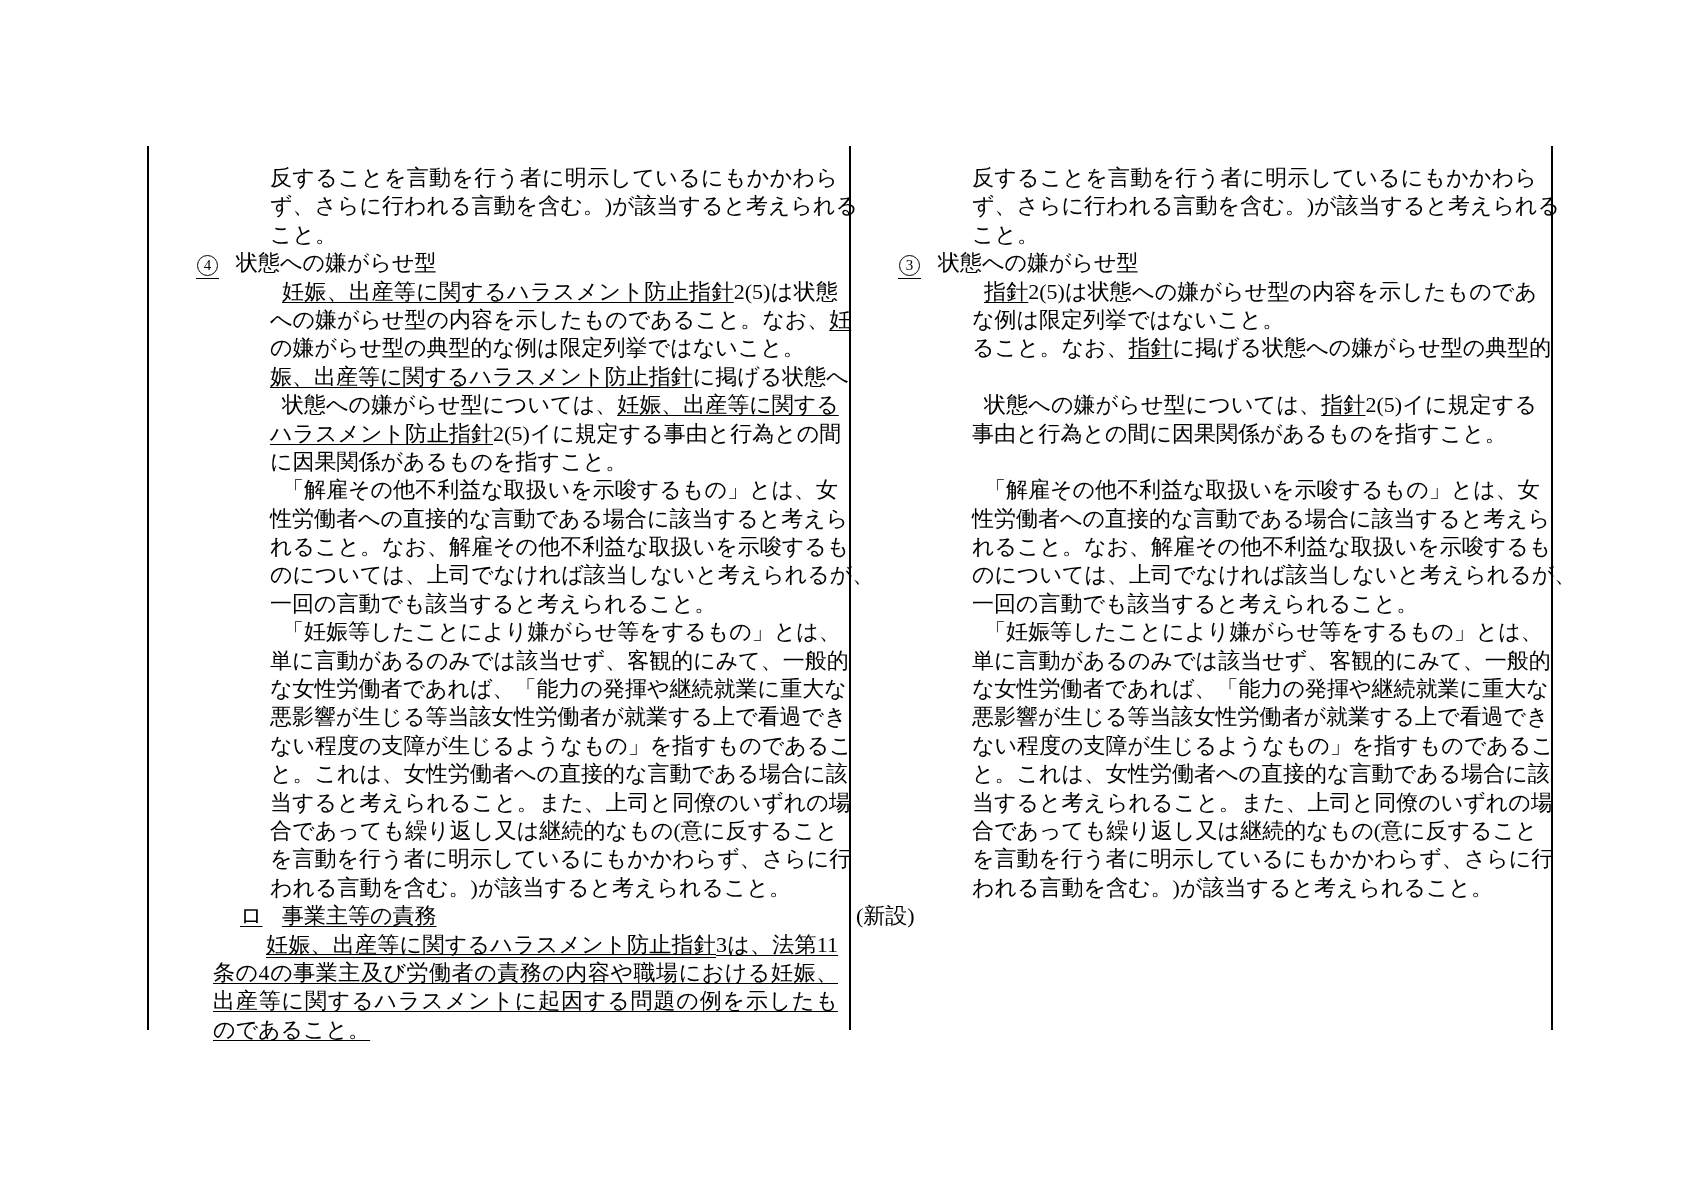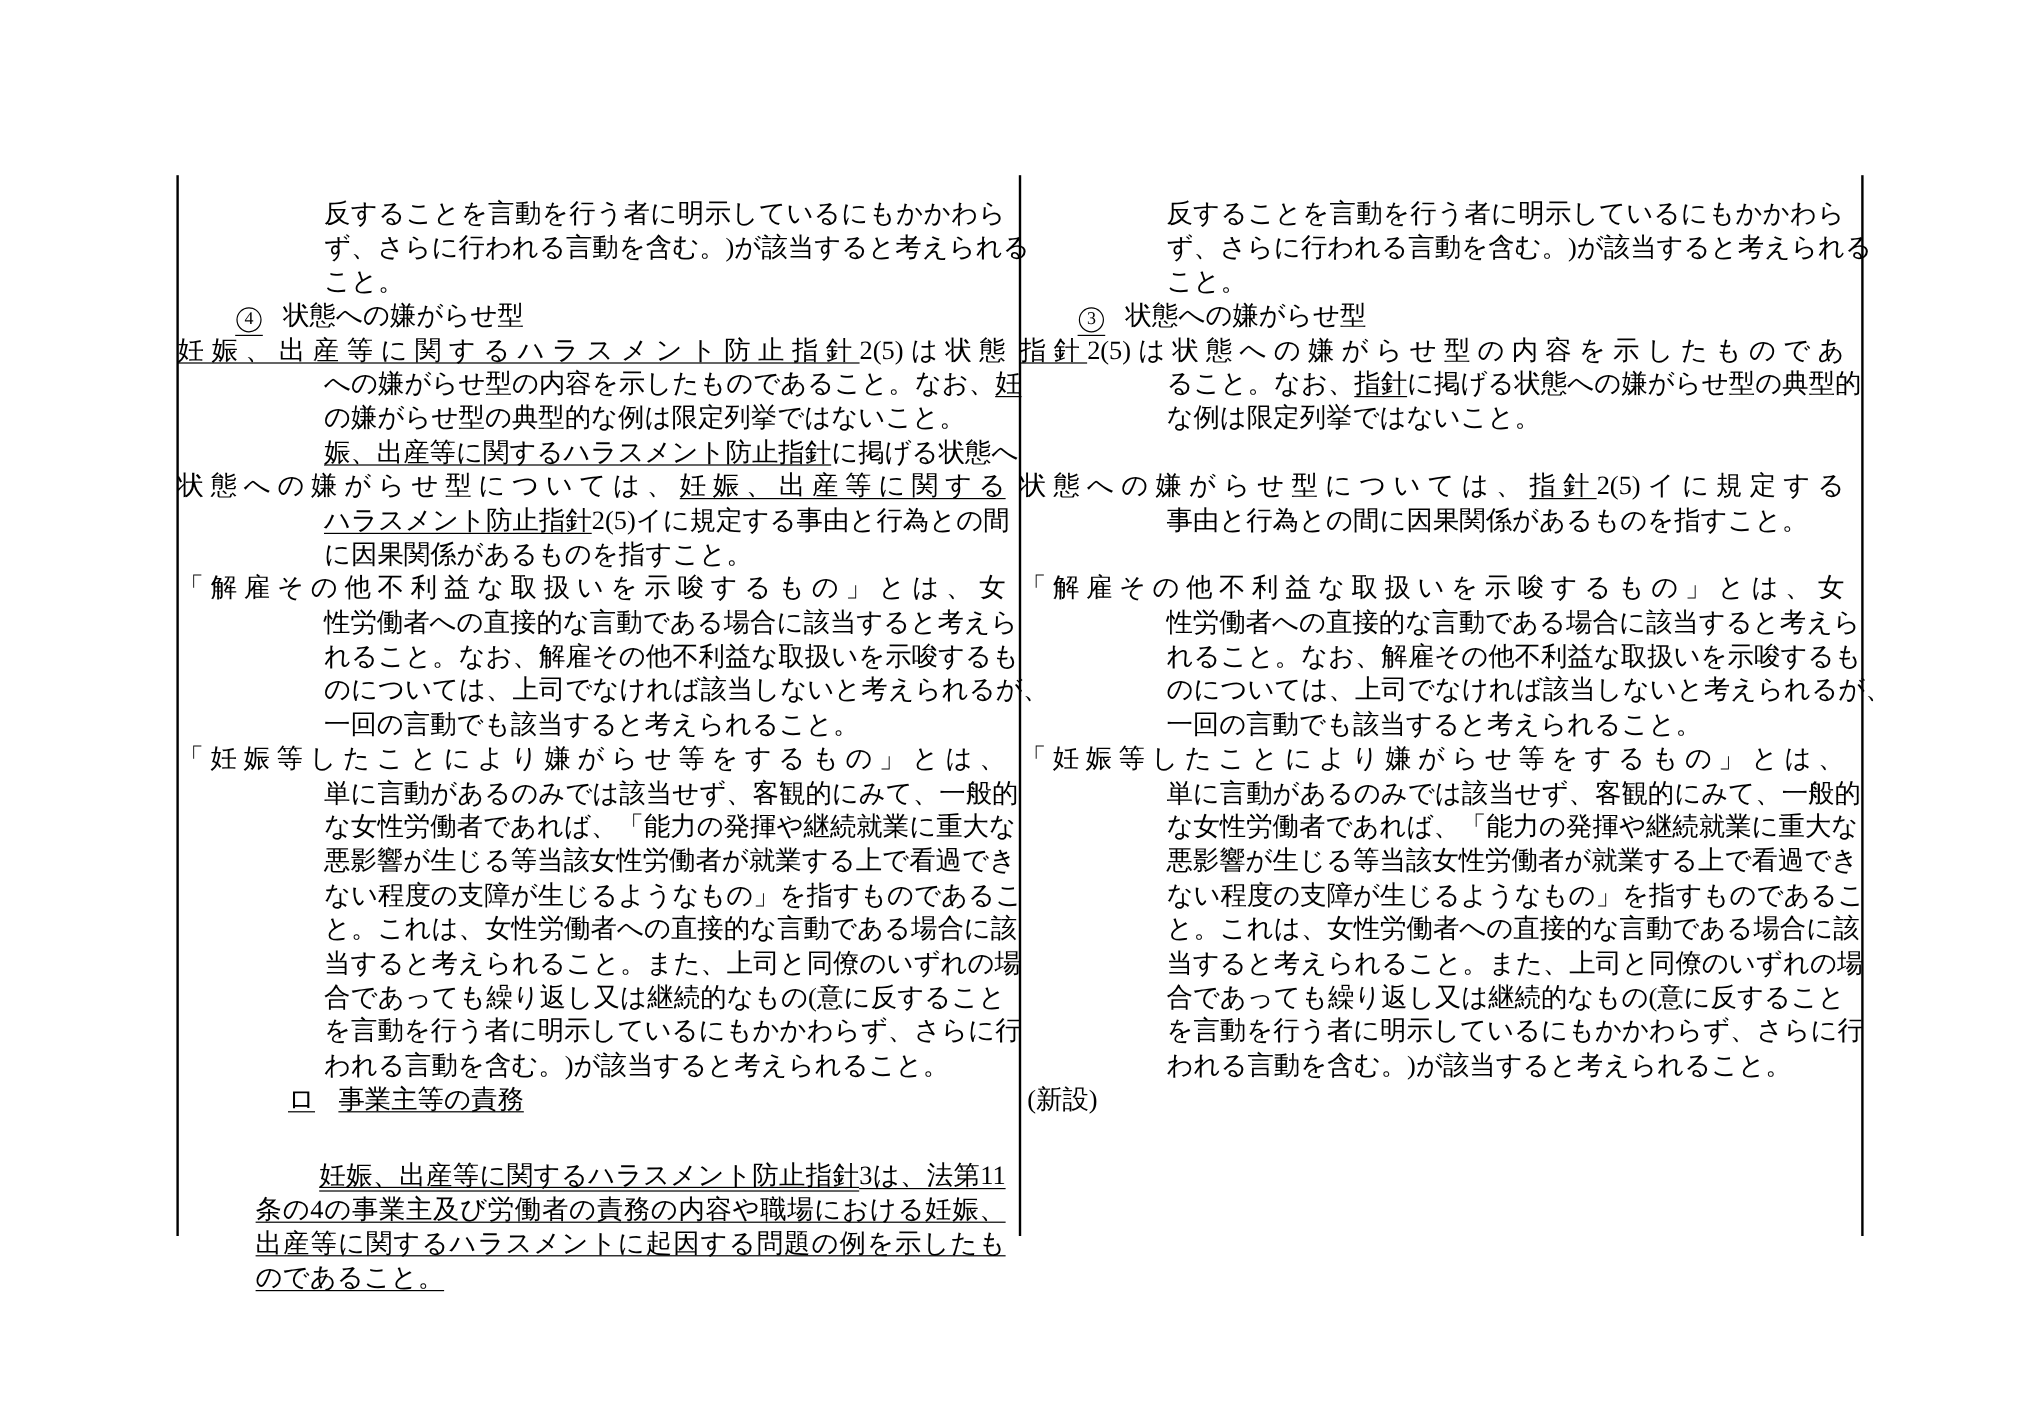--- a/index.html
+++ b/index.html
@@ -35,24 +35,24 @@
     color: #000;
   }
   .j {
     text-align: justify;
     text-align-last: justify;
     text-justify: inter-character;
   }
   
   .c-cont     { padding-left: 122px; }
   .c-body     { padding-left: 122px; }
-  .c-first    { }
+  .c-first    { padding-left: 134px; }
   .c-item     { padding-left: 48px;  }
   .c-ro-item  { padding-left: 92px;  }
-  .c-ro-first { padding-left: 118px; margin-top: 35px; }
+  .c-ro-first { padding-left: 118px; }
   .c-ro-body  { padding-left: 65px;  }
   .c-note     { padding-left: 6px;   }
   .c-empty    { }
 
   .u {
     text-decoration: underline;
     text-underline-offset: 3px;
     text-decoration-thickness: 1.3px;
   }
   
@@ -124,22 +124,22 @@
     <div class="line c-ro-body j"><span class="u">条の4の事業主及び労働者の責務の内容や職場における妊娠、</span></div>
     <div class="line c-ro-body j"><span class="u">出産等に関するハラスメントに起因する問題の例を示したも</span></div>
     <div class="line c-ro-body"><span class="u">のであること。</span></div>
   </div>
 <div class="col" id="col-right">
     <div class="line c-cont j"><span>反することを言動を行う者に明示しているにもかかわら</span></div>
     <div class="line c-cont j"><span>ず、さらに行われる言動を含む。)が該当すると考えられる</span></div>
     <div class="line c-cont"><span>こと。</span></div>
     <div class="line c-item"><span class="mk"><span class="circ-wrap"><span class="circ">3</span></span></span><span>状態への嫌がらせ型</span></div>
     <div class="line c-first j"><span class="u">指針</span><span>2(5)は状態への嫌がらせ型の内容を示したものであ</span></div>
+    <div class="line c-body"><span>な例は限定列挙ではないこと。</span></div>
     <div class="line c-body j"><span>ること。なお、</span><span class="u">指針</span><span>に掲げる状態への嫌がらせ型の典型的</span></div>
-    <div class="line c-body"><span>な例は限定列挙ではないこと。</span></div>
     <div class="line c-empty"></div>
     <div class="line c-first j"><span>状態への嫌がらせ型については、</span><span class="u">指針</span><span>2(5)イに規定する</span></div>
     <div class="line c-body"><span>事由と行為との間に因果関係があるものを指すこと。</span></div>
     <div class="line c-empty"></div>
     <div class="line c-first j"><span>「解雇その他不利益な取扱いを示唆するもの」とは、女</span></div>
     <div class="line c-body j"><span>性労働者への直接的な言動である場合に該当すると考えら</span></div>
     <div class="line c-body j"><span>れること。なお、解雇その他不利益な取扱いを示唆するも</span></div>
     <div class="line c-body j"><span>のについては、上司でなければ該当しないと考えられるが、</span></div>
     <div class="line c-body"><span>一回の言動でも該当すると考えられること。</span></div>
     <div class="line c-first j"><span>「妊娠等したことにより嫌がらせ等をするもの」とは、</span></div>

